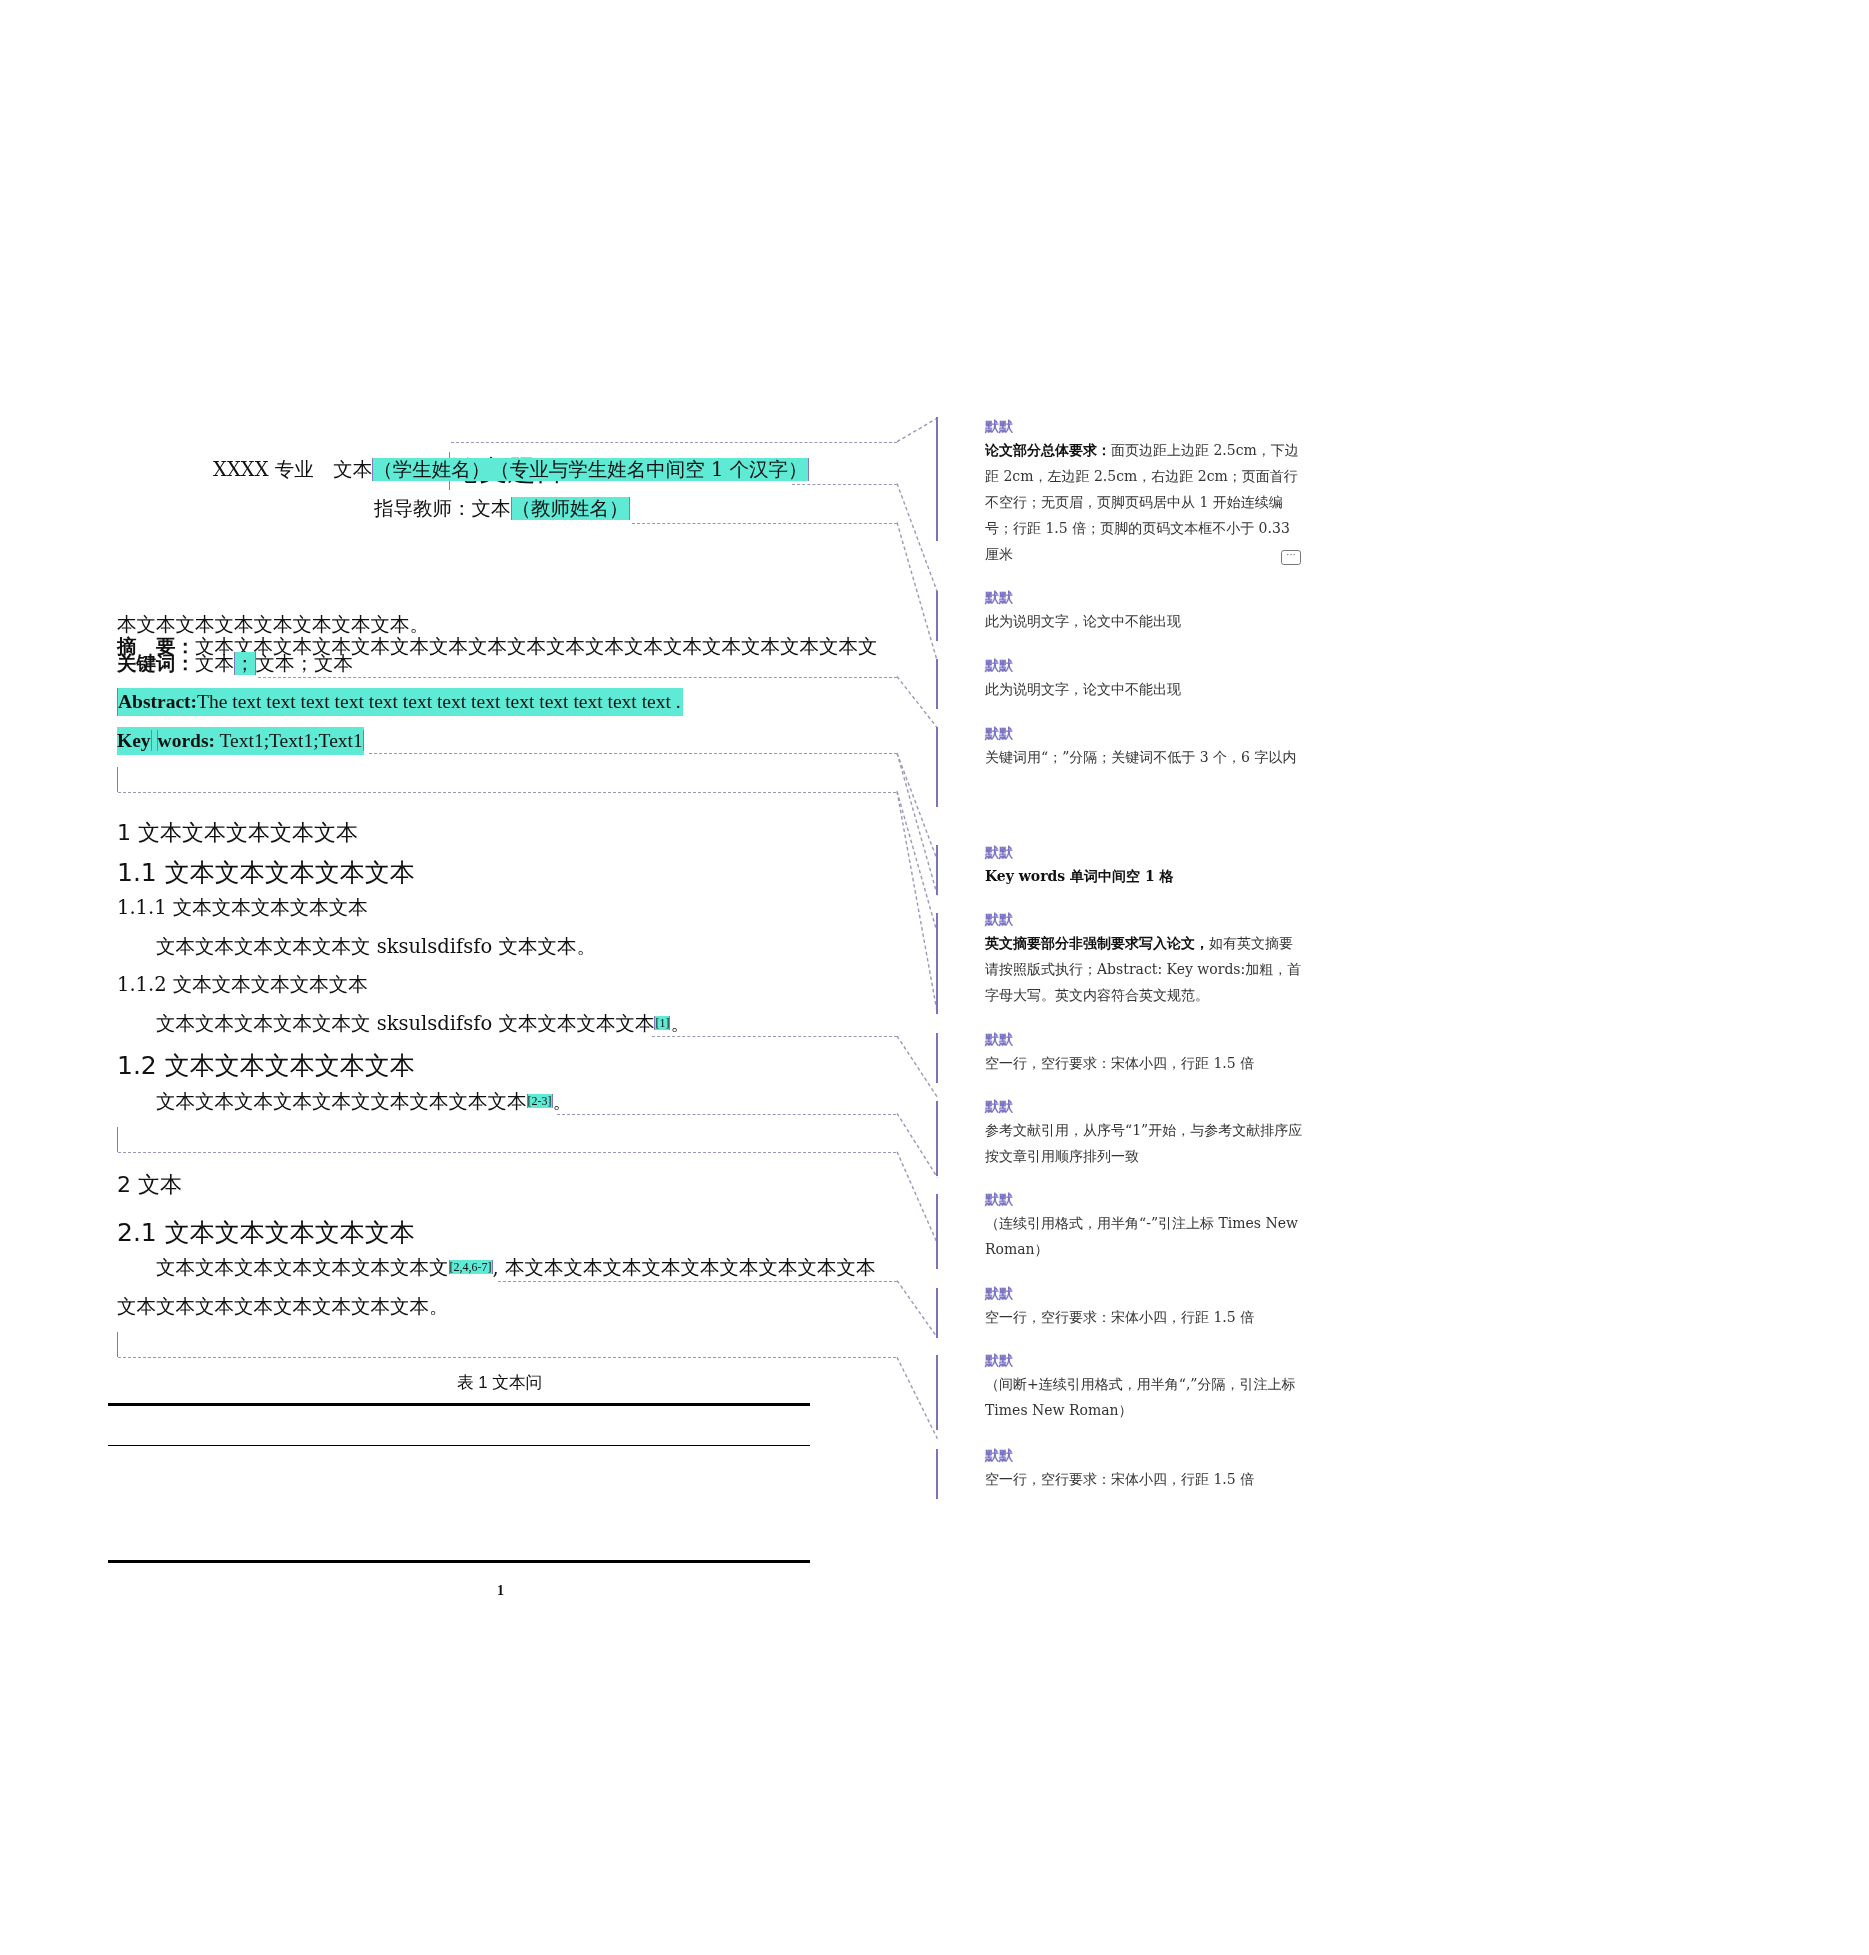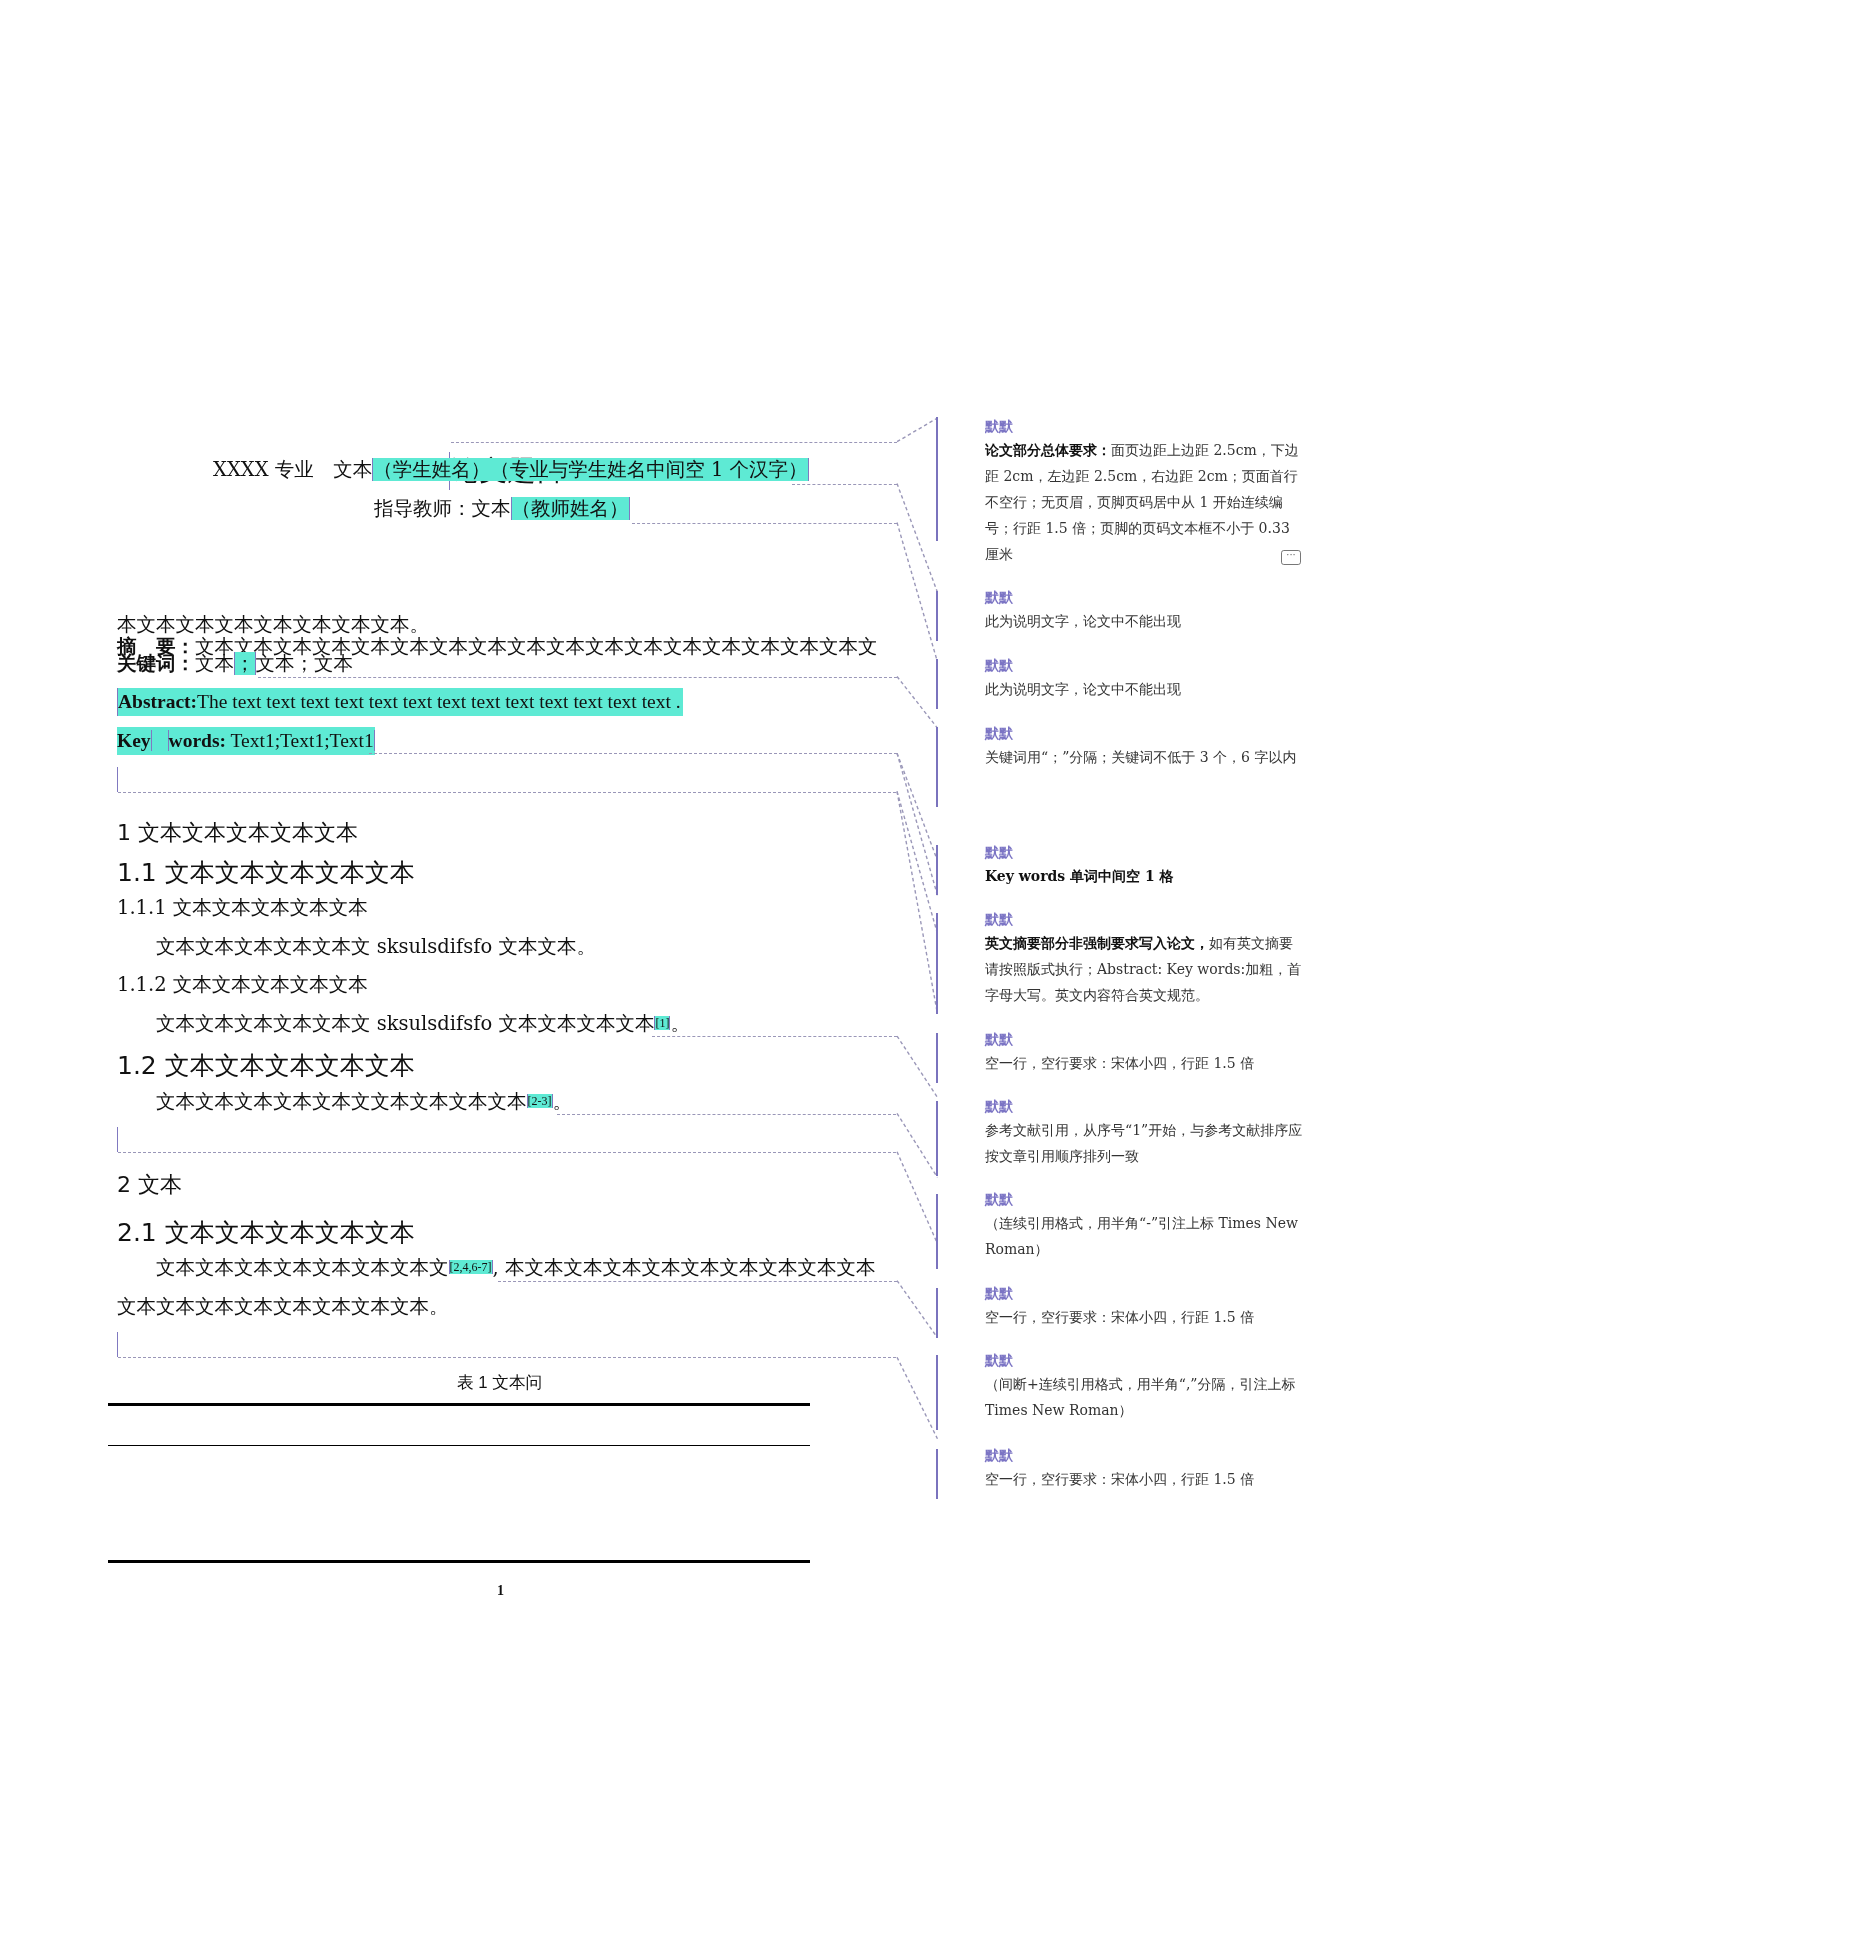--- a/index.html
+++ b/index.html
@@ -56,21 +56,21 @@
   <div class="abs line" style="left:117px; top:650px;">
     <b>关键词：</b><span>文本</span><span class="hl mk mkr">；</span><span>文本</span><span>；</span><span>文本</span>
   </div>
   <div class="dash" style="left:258px; top:677px; width:639px;"></div>
 
   <div class="abs line serif hl mk" style="left:117px; top:688px; padding-right:2.8px;">
     <b>Abstract:</b><span>The text text text text text text text text text text text text text .</span>
   </div>
 
   <div class="abs line serif hl" style="left:117px; top:727px;">
-    <b class="mkr">Key</b><b class="mk" style="margin-left:16px;text-align:right;">words:</b><span class="mkr"> Text1;Text1;Text1</span>
+    <b class="mkr">Key</b><b class="mk" style="margin-left:5px;text-align:right;">words:</b><span class="mkr"> Text1;Text1;Text1</span>
   </div>
   <div class="dash" style="left:369px; top:753px; width:528px;"></div>
 
   <div class="abs mk" style="left:117px; top:767px; height:25px;"></div>
   <div class="dash" style="left:118px; top:792px; width:778px;"></div>
 
   <div class="abs h1" style="left:117px; top:818px;">1  文本文本文本文本文本</div>
   <div class="abs h2" style="left:117px; top:856px;">1.1  文本文本文本文本文本</div>
   <div class="abs h3" style="left:117px; top:894px;">1.1.1  文本文本文本文本文本</div>
   <div class="abs line" style="left:156px; top:933px;">文本文本文本文本文本文 sksulsdifsfo 文本文本。</div>

